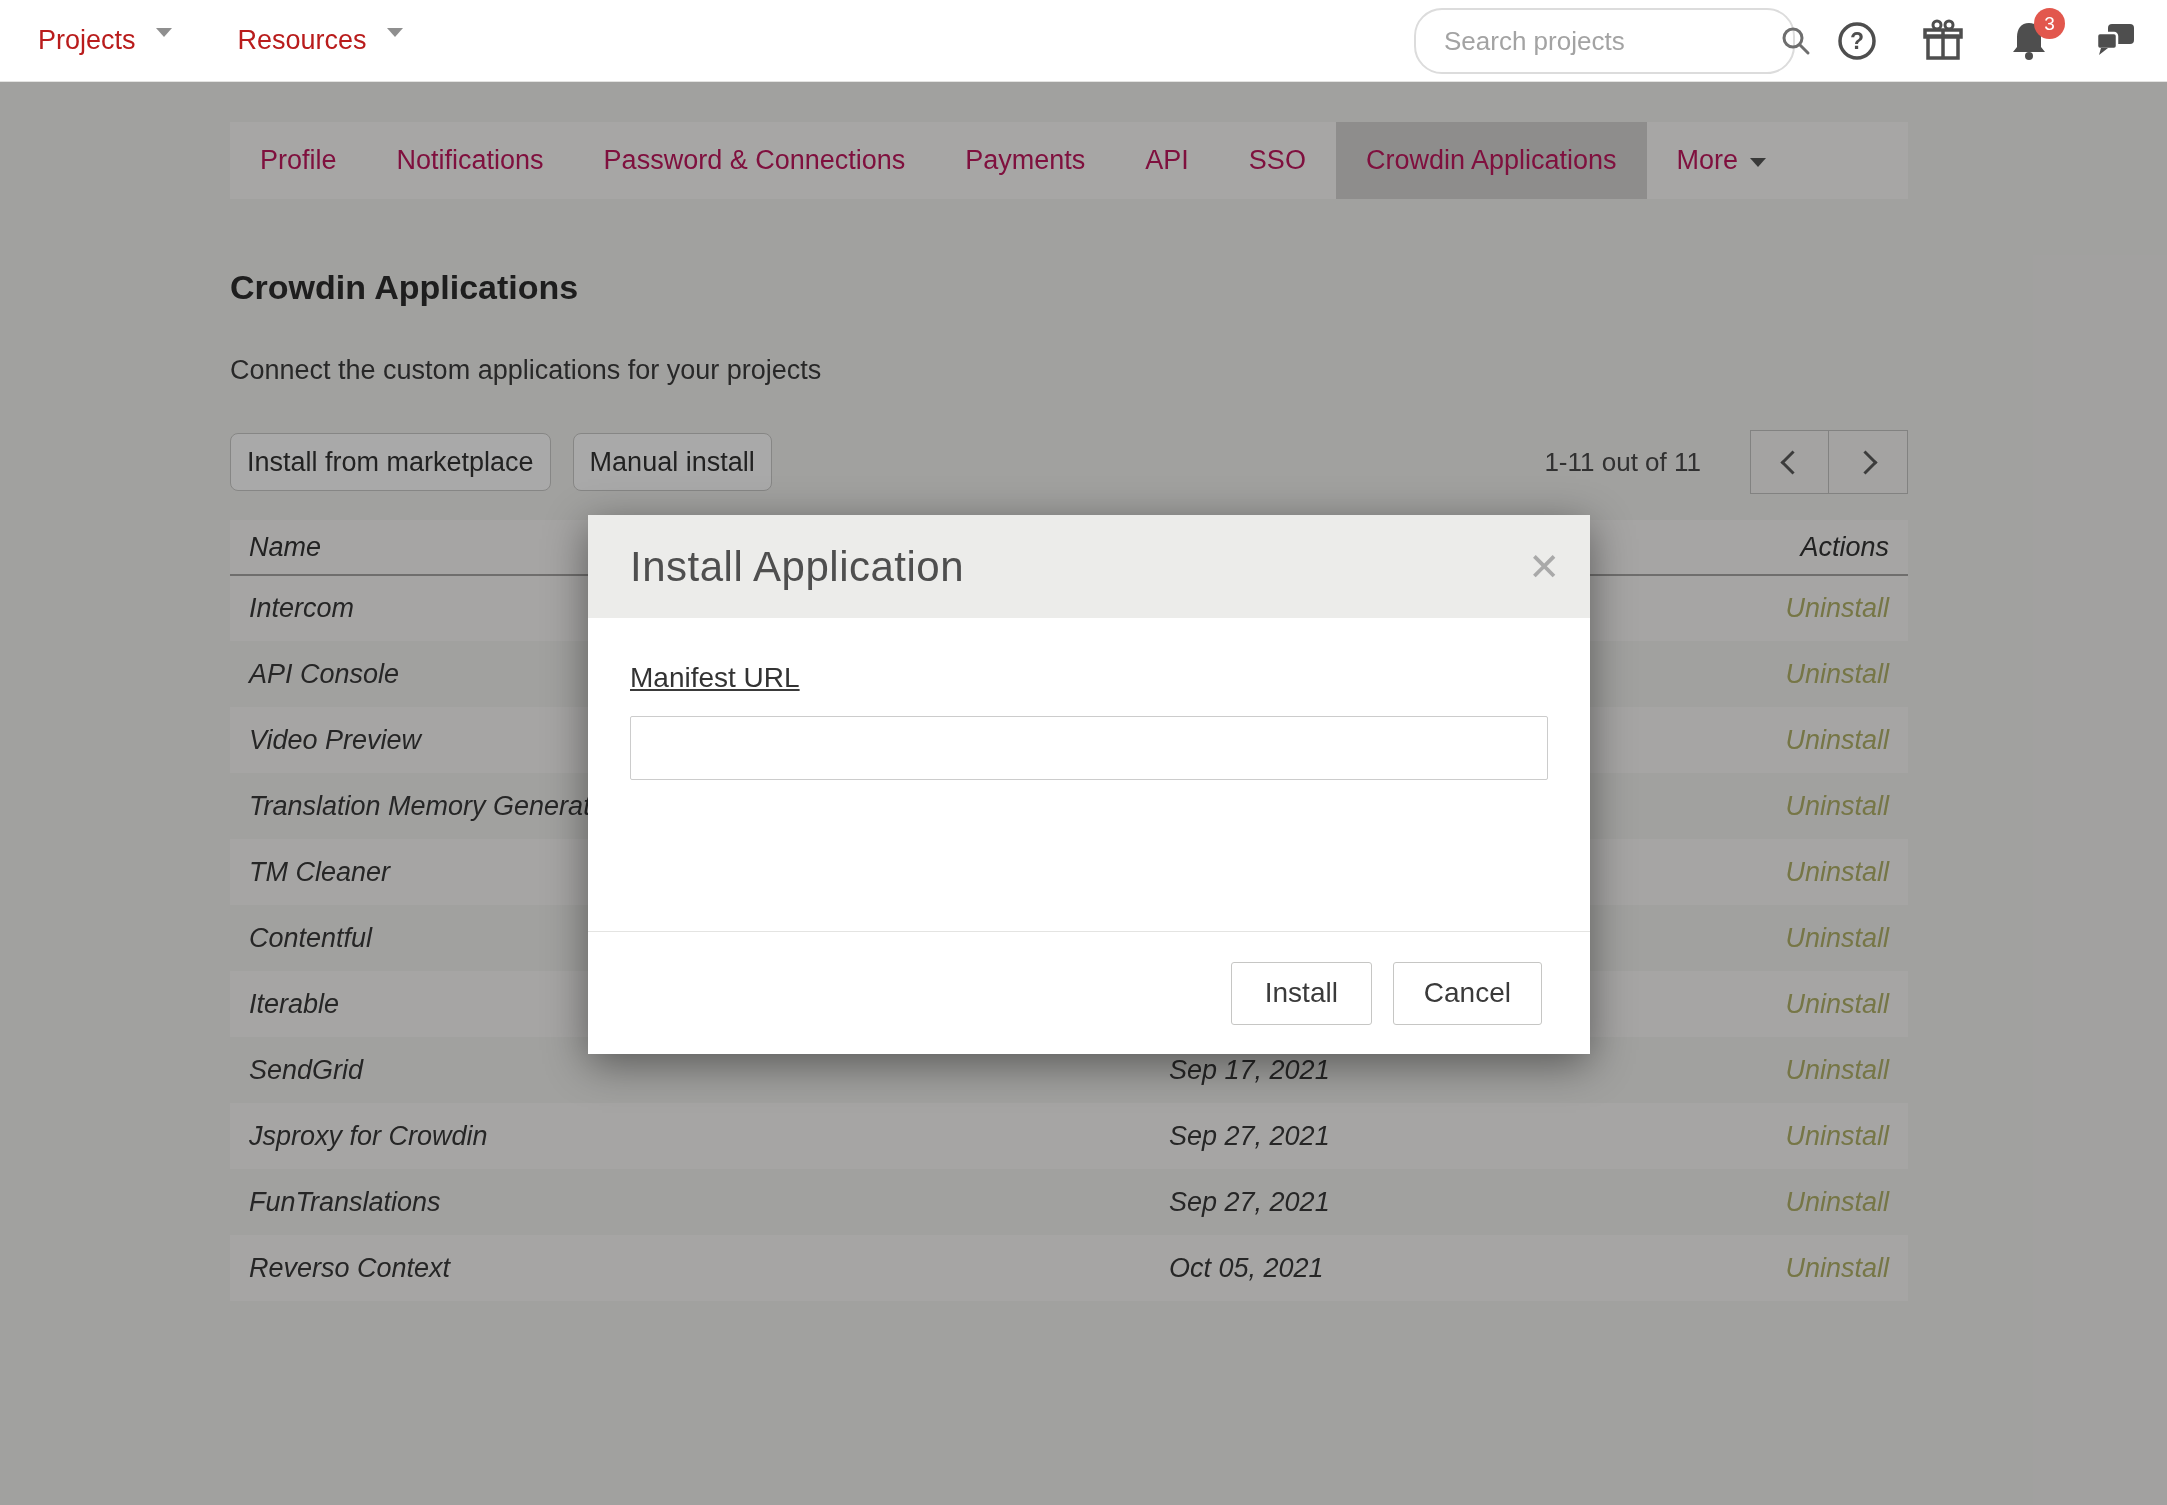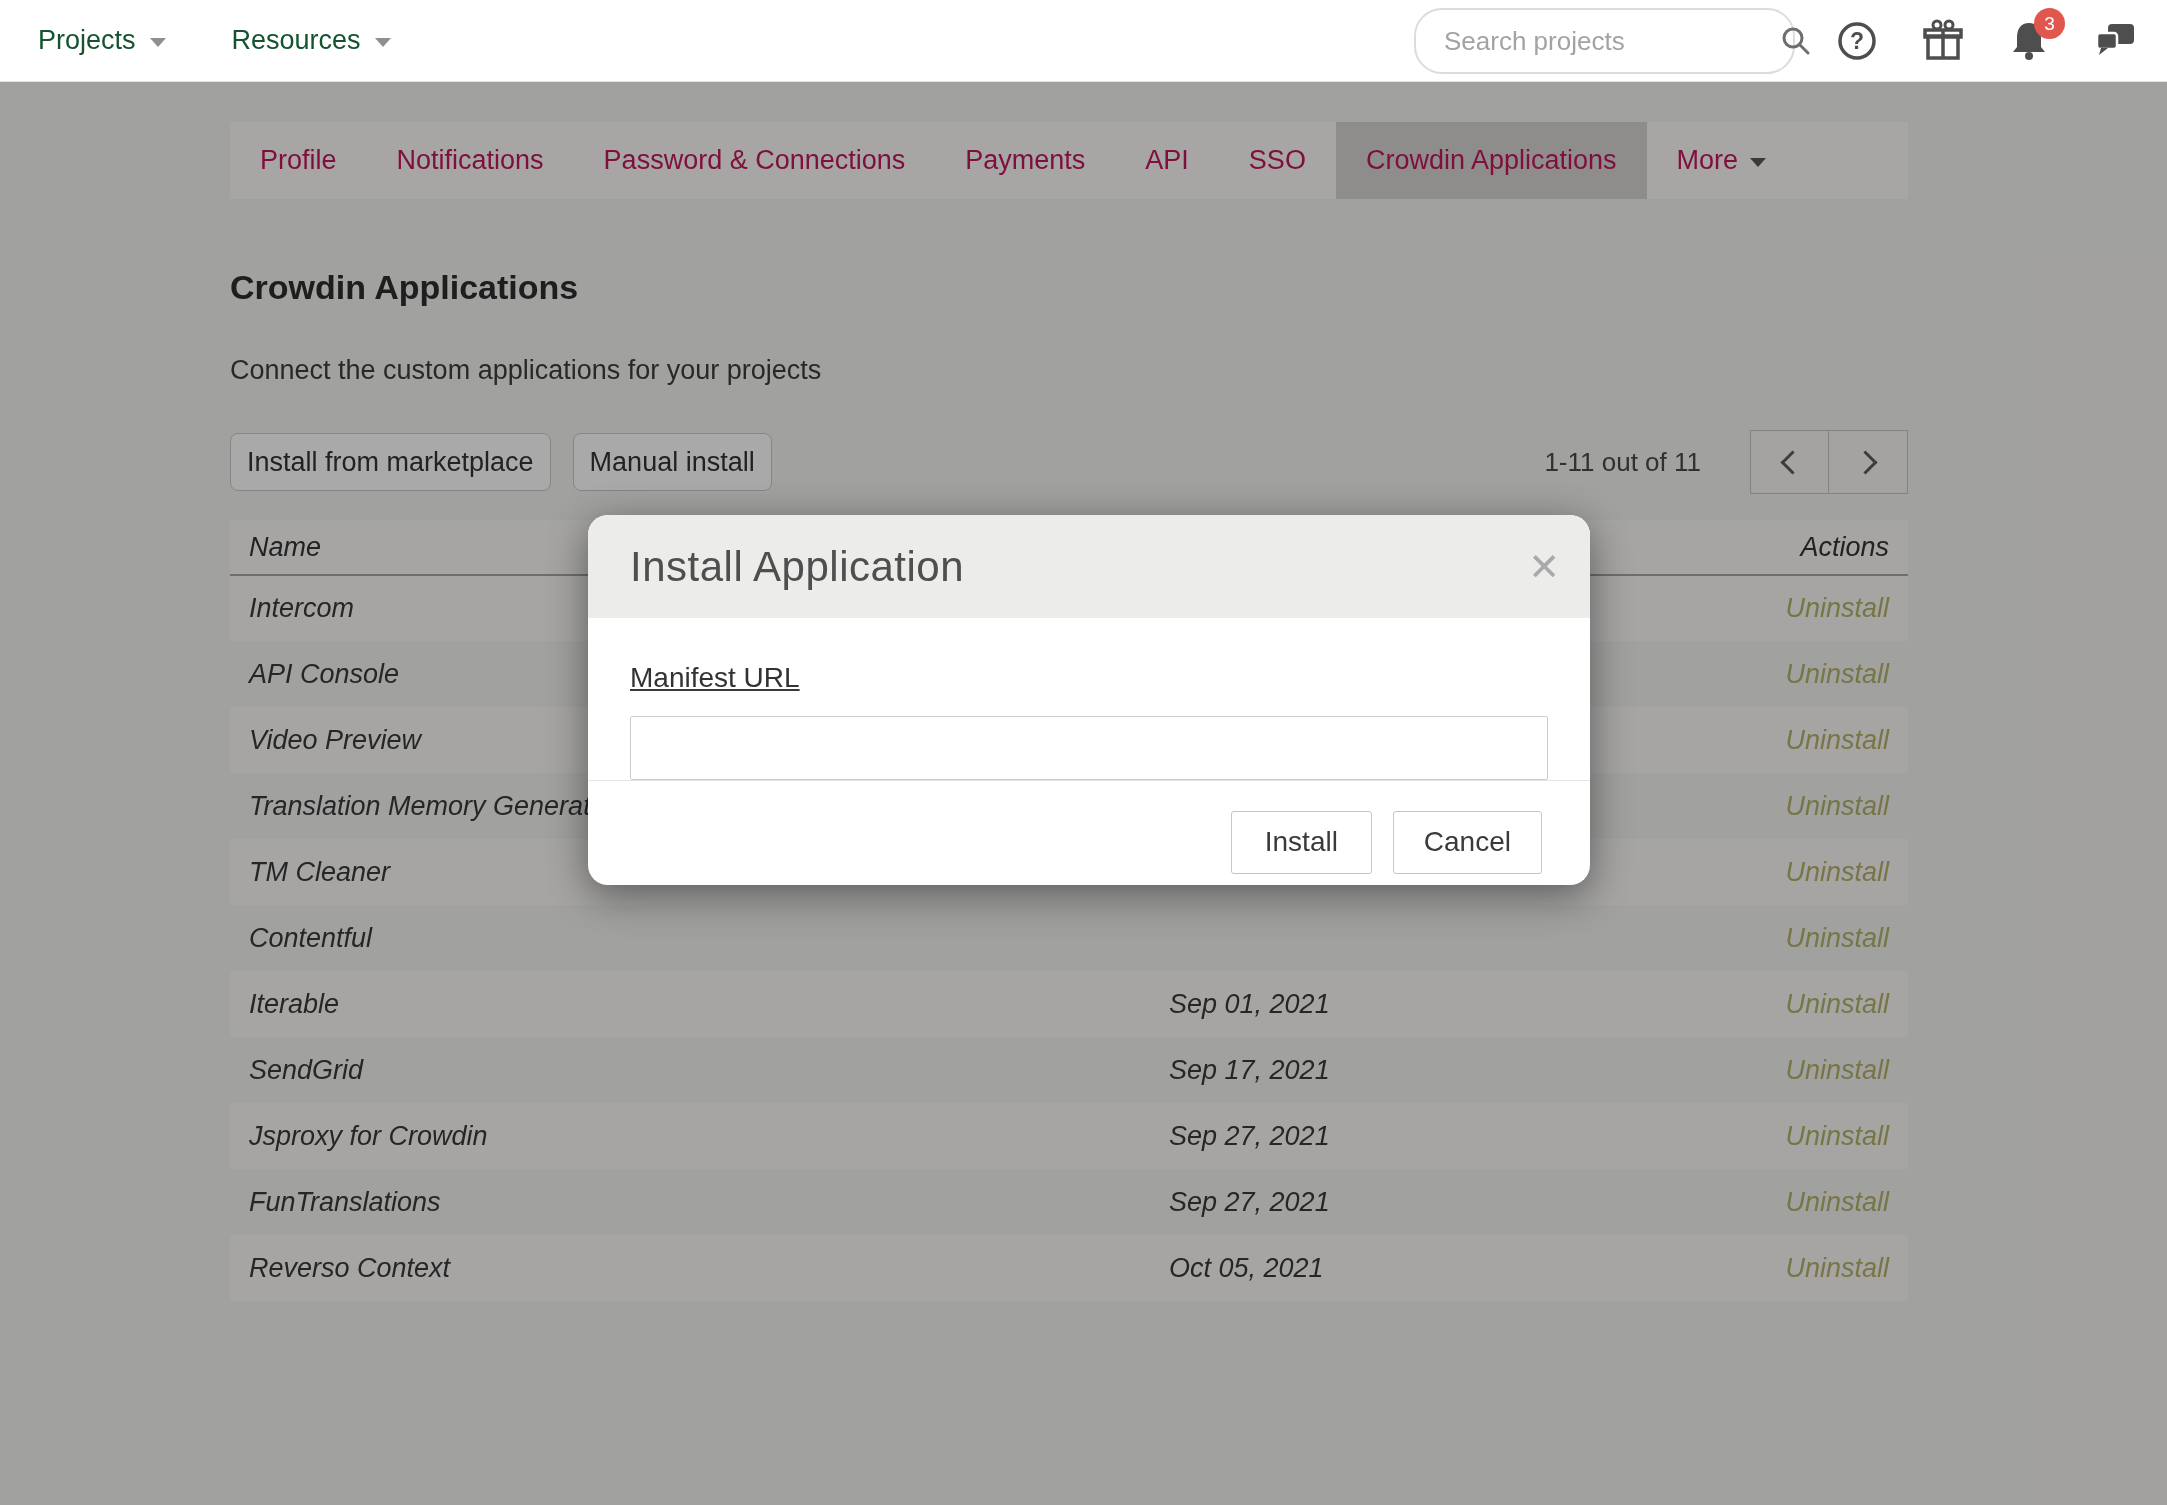--- a/index.html
+++ b/index.html
@@ -11,21 +11,21 @@
     color:#3a3a3a;
   }
 
   
   .topbar {
     position:absolute; left:0; top:0; width:2167px; height:82px;
     background:#ffffff; border-bottom:1px solid #e3e3e1;
     display:flex; align-items:center; z-index:30;
   }
   .nav-left { display:flex; align-items:center; gap:66px; padding-left:38px; }
-  .nav-item { display:flex; align-items:center; gap:14px; font-size:27px; color:#14532d; cursor:pointer; }
+  .nav-item { display:flex; align-items:flex-start; gap:20px; font-size:27px; color:#b91c1c; cursor:pointer; }
   .caret { width:0; height:0; border-left:8px solid transparent; border-right:8px solid transparent; border-top:9px solid #8f8f8f; margin-top:3px; }
   .nav-right { position:absolute; right:28px; top:0; height:82px; display:flex; align-items:center; gap:38px; }
   .search-pill {
     width:381px; height:66px; border:2px solid #dcdcdc; border-radius:28px;
     display:flex; align-items:center; padding:0 20px 0 28px; background:#fff;
   }
   .search-pill input {
     flex:1; border:none; outline:none; font-size:26px; color:#444; background:transparent;
     font-family:"Liberation Sans", sans-serif;
   }
@@ -80,22 +80,22 @@
   .apps-table td { height:66px; font-size:27px; color:#3a3a3a; }
   .apps-table tr.stripe td { background:#f8f7f5; }
   .col-name  { width:939px; padding-left:19px; }
   .col-date  { width:460px; }
   .col-actions { text-align:right !important; padding-right:19px; }
   .uninstall-link { color:#b0b069; text-decoration:none; cursor:pointer; font-size:27px; }
 
   
   .backdrop { position:absolute; left:0; top:82px; width:2167px; height:1423px; background:rgba(0,0,0,0.33); z-index:20; }
   .modal {
-    position:absolute; left:588px; top:515px; width:1002px; height:370px; z-index:40;
-    background:#fff; border-radius:20px; box-shadow:0 10px 40px rgba(0,0,0,0.45);
+    position:absolute; left:588px; top:515px; width:1002px; height:539px; z-index:40;
+    background:#fff; border-radius:0; box-shadow:0 10px 40px rgba(0,0,0,0.45);
     display:flex; flex-direction:column; overflow:hidden;
   }
   .modal-header {
     height:103px; background:#ececea; display:flex; align-items:center;
     padding:0 30px 0 42px; flex:0 0 auto;
   }
   .modal-title { font-size:42px; font-weight:300; color:#4f4f4f; letter-spacing:0.5px; }
   .modal-close { margin-left:auto; background:none; border:none; cursor:pointer; font-size:38px; color:#a9a9a9; line-height:1; font-family:"Liberation Sans", sans-serif; font-weight:300; }
   .modal-body { flex:1; padding:44px 19px 0 42px;text-decoration:underline; }
   .field-label { font-size:28px; color:#333; margin-bottom:22px; }

